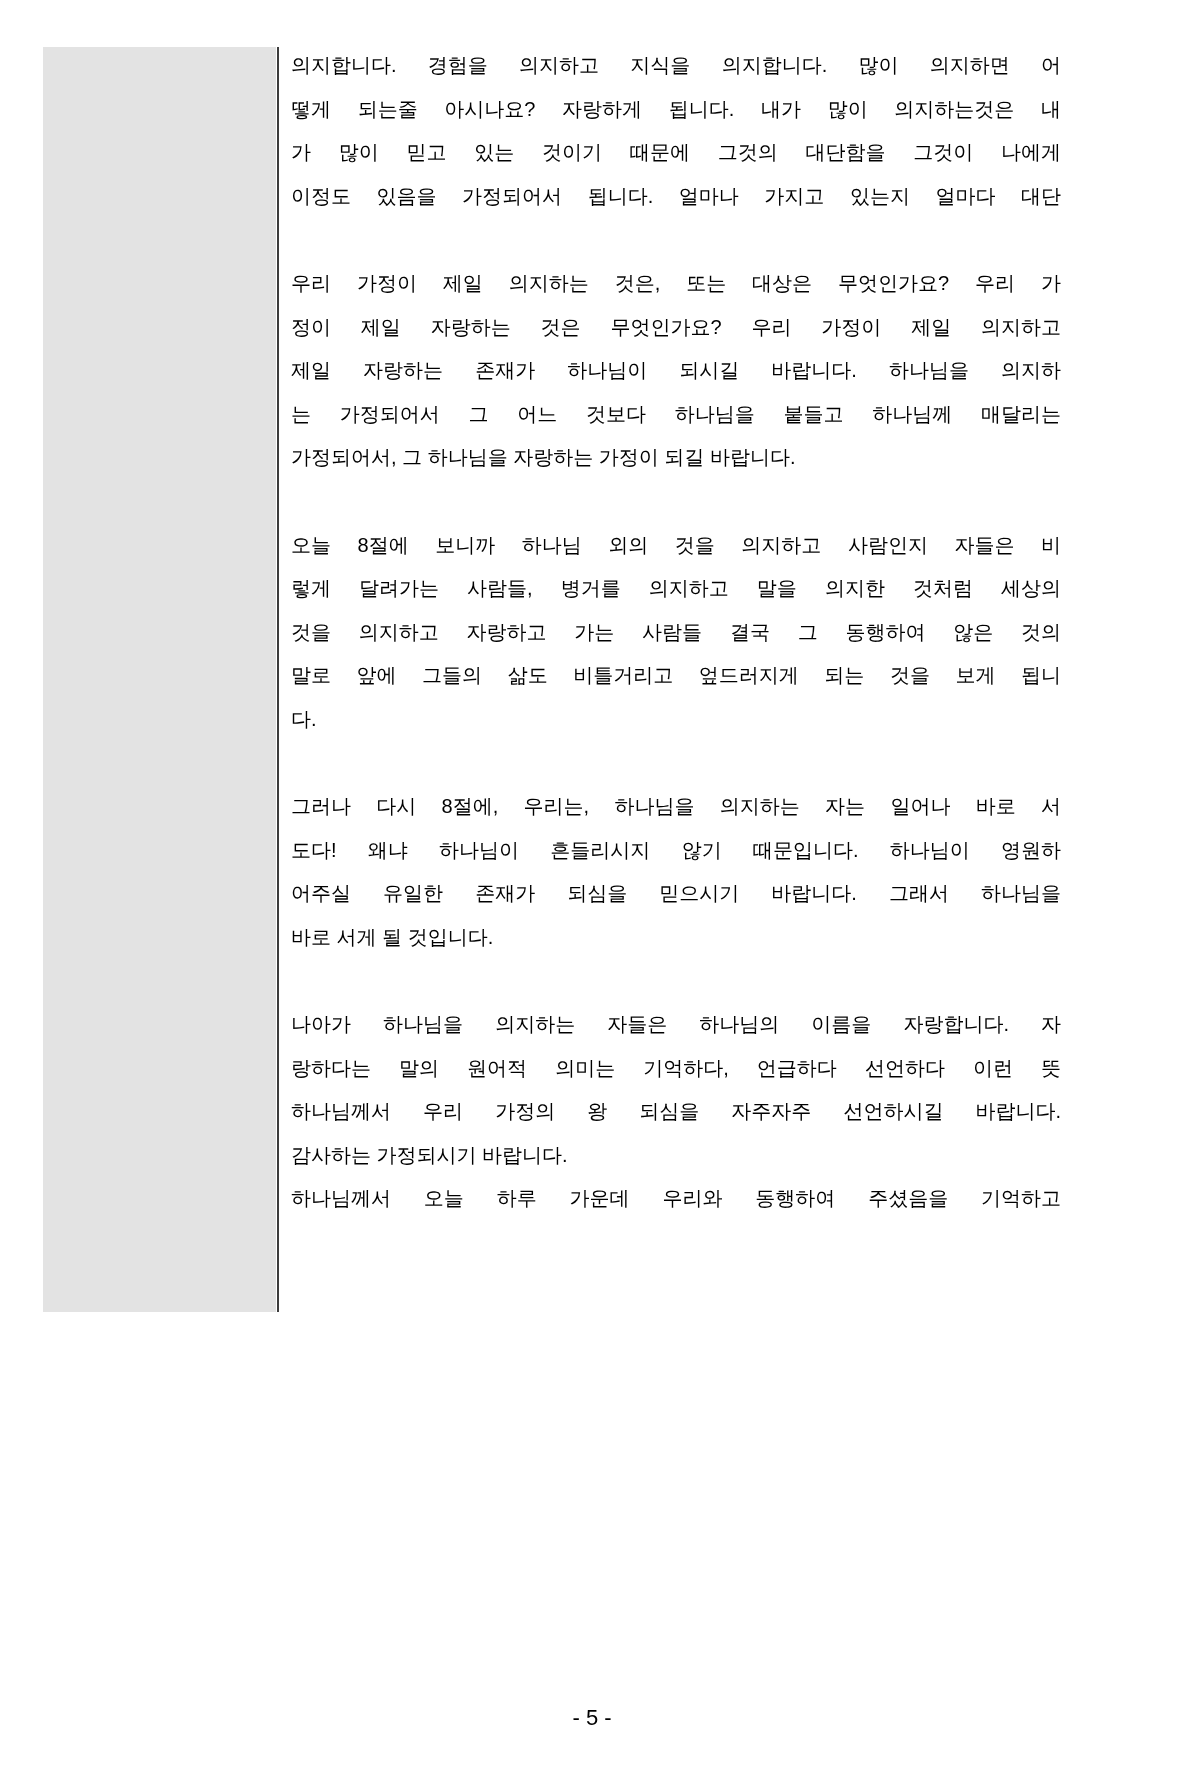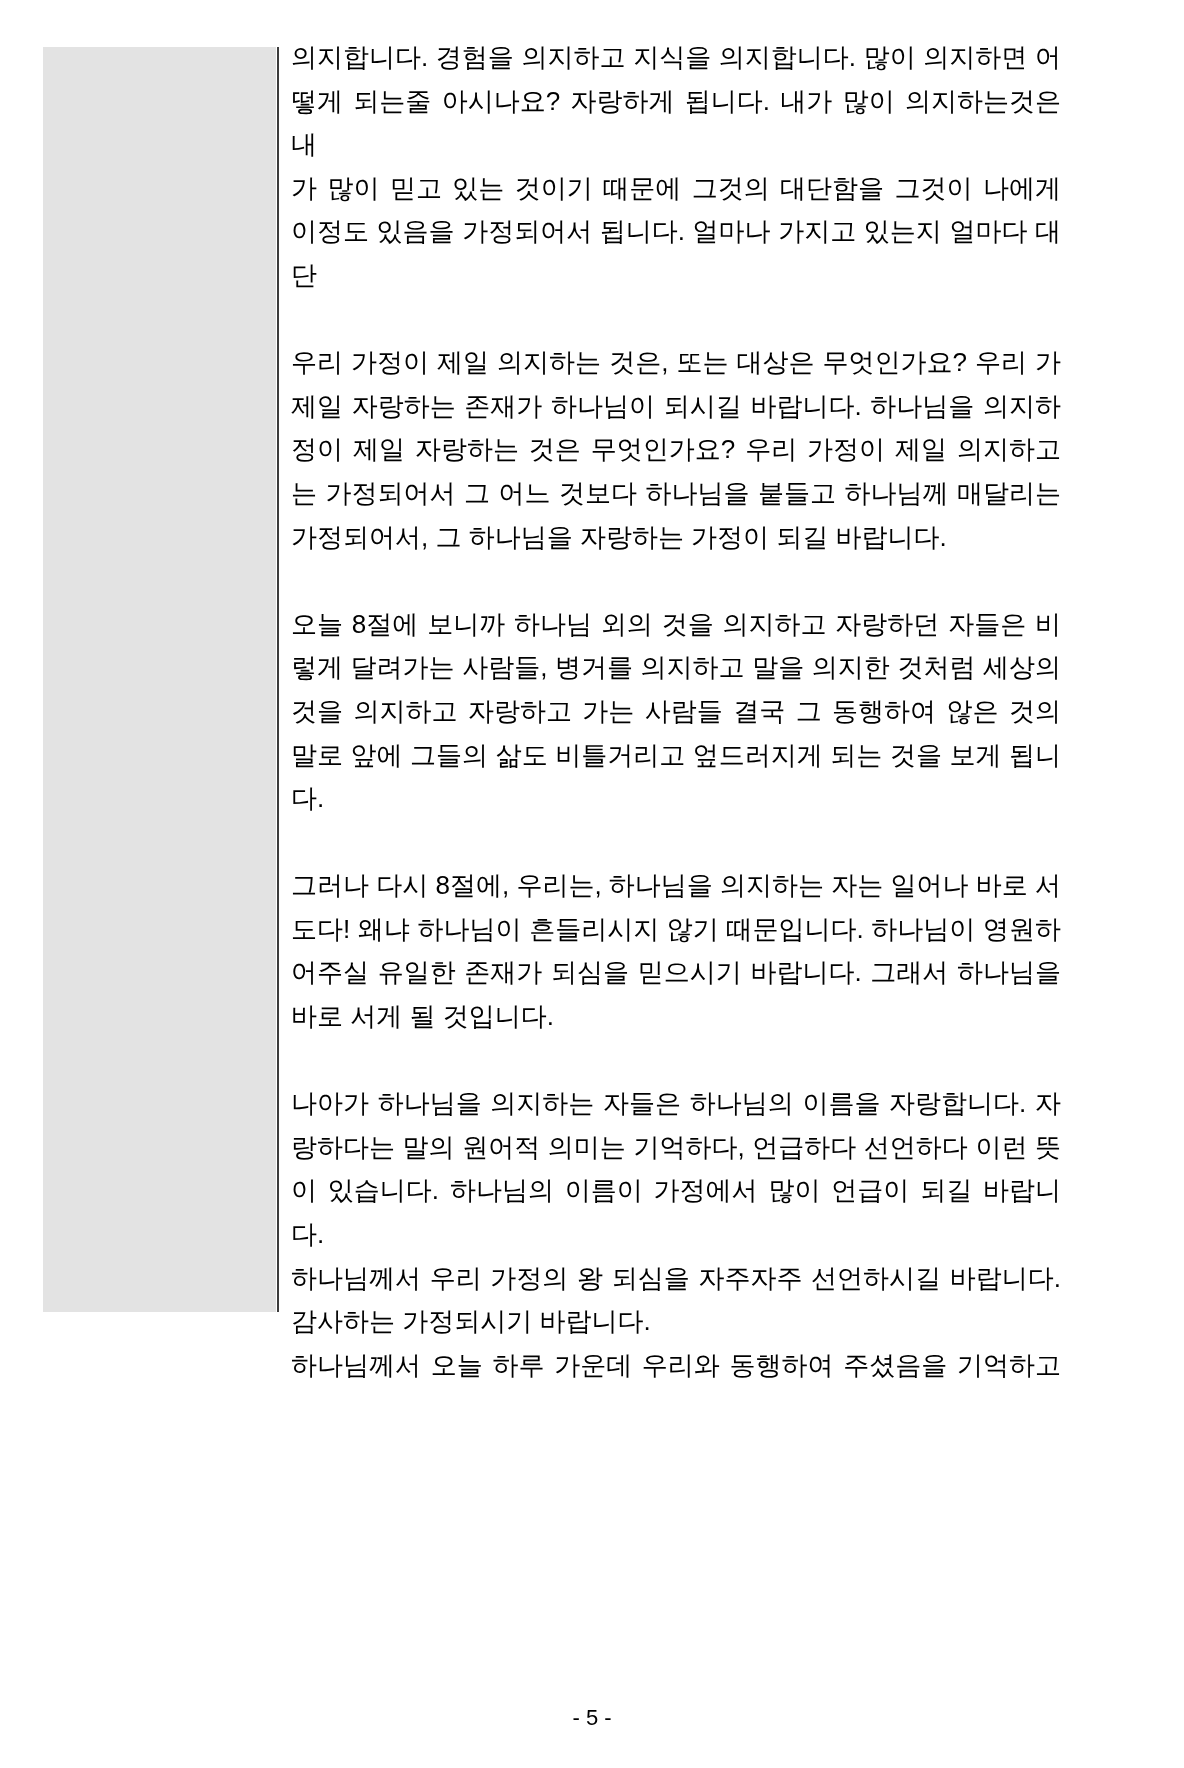--- a/index.html
+++ b/index.html
@@ -26,23 +26,23 @@
     position: absolute;
     left: 277px;
     top: 47px;
     width: 2px;
     height: 1265px;
     background: var(--divider, #3c3c3c);
   }
   .sermon-body {
     position: absolute;
     left: 291px;
-    top: 36px;
+    top: 44px;
     width: 770px;
-    font-size: 26px;
+    font-size: 20px;
     line-height: 43.6px;
     color: var(--text, #000000);
   }
   .paragraph {
     margin: 0 0 43.6px 0;
   }
   .paragraph:last-child {
     margin-bottom: 4px;
   }
   .line {
@@ -71,40 +71,39 @@
 <div class="column-divider"></div>
 <div class="sermon-body">
     <div class="paragraph">
       <div class="line">의지합니다. 경험을 의지하고 지식을 의지합니다. 많이 의지하면 어</div>
       <div class="line">떻게 되는줄 아시나요? 자랑하게 됩니다. 내가 많이 의지하는것은 내</div>
       <div class="line">가 많이 믿고 있는 것이기 때문에 그것의 대단함을 그것이 나에게</div>
       <div class="line">이정도 있음을 가정되어서 됩니다. 얼마나 가지고 있는지 얼마다 대단</div>
     </div>
     <div class="paragraph">
       <div class="line">우리 가정이 제일 의지하는 것은, 또는 대상은 무엇인가요? 우리 가</div>
+      <div class="line">정이 제일 자랑하는 것은 무엇인가요? 우리 가정이 제일 의지하고</div>
       <div class="line">제일 자랑하는 존재가 하나님이 되시길 바랍니다. 하나님을 의지하</div>
-      <div class="line">정이 제일 자랑하는 것은 무엇인가요? 우리 가정이 제일 의지하고</div>
       <div class="line">는 가정되어서 그 어느 것보다 하나님을 붙들고 하나님께 매달리는</div>
       <div class="line last">가정되어서, 그 하나님을 자랑하는 가정이 되길 바랍니다.</div>
     </div>
     <div class="paragraph">
-      <div class="line">오늘 8절에 보니까 하나님 외의 것을 의지하고 자랑하던 자들은 비</div>
+      <div class="line">오늘 8절에 보니까 하나님 외의 것을 의지하고 사람인지 자들은 비</div>
       <div class="line">렇게 달려가는 사람들, 병거를 의지하고 말을 의지한 것처럼 세상의</div>
       <div class="line">것을 의지하고 자랑하고 가는 사람들 결국 그 동행하여 않은 것의</div>
       <div class="line">말로 앞에 그들의 삶도 비틀거리고 엎드러지게 되는 것을 보게 됩니</div>
       <div class="line last">다.</div>
     </div>
     <div class="paragraph">
       <div class="line">그러나 다시 8절에, 우리는, 하나님을 의지하는 자는 일어나 바로 서</div>
       <div class="line">도다! 왜냐 하나님이 흔들리시지 않기 때문입니다. 하나님이 영원하</div>
       <div class="line">어주실 유일한 존재가 되심을 믿으시기 바랍니다. 그래서 하나님을</div>
       <div class="line last">바로 서게 될 것입니다.</div>
     </div>
     <div class="paragraph">
       <div class="line">나아가 하나님을 의지하는 자들은 하나님의 이름을 자랑합니다. 자</div>
       <div class="line">랑하다는 말의 원어적 의미는 기억하다, 언급하다 선언하다 이런 뜻</div>
-      <div class="line">이 있습니다. 하나님의 이름이 가정에서 많이 언급이 되길 바랍니다.</div>
       <div class="line">하나님께서 우리 가정의 왕 되심을 자주자주 선언하시길 바랍니다.</div>
       <div class="line last">감사하는 가정되시기 바랍니다.</div>
       <div class="line">하나님께서 오늘 하루 가운데 우리와 동행하여 주셨음을 기억하고</div>
     </div>
   </div>
 <div class="page-number">- 5 -</div>
 
 </body></html>

